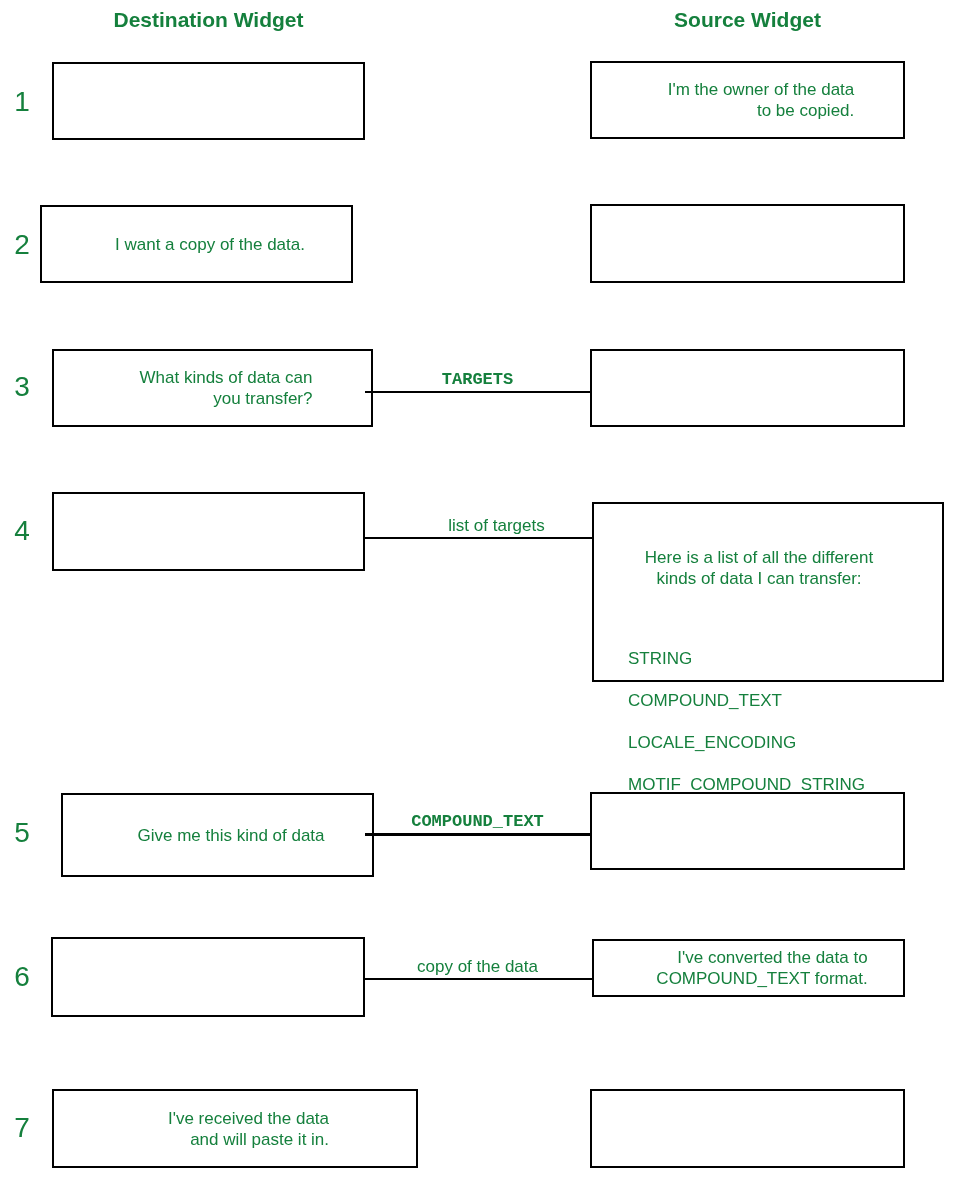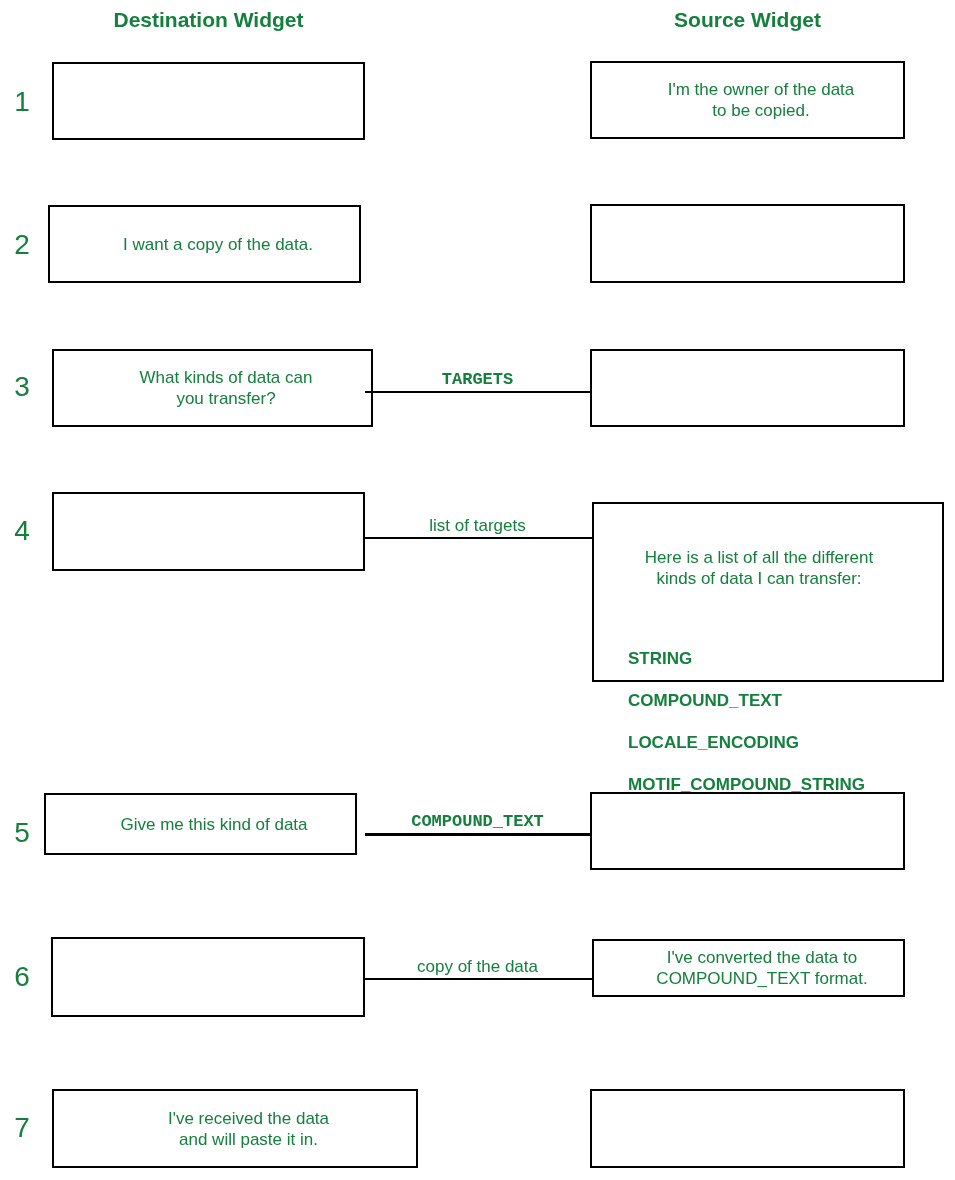--- a/index.html
+++ b/index.html
@@ -36,39 +36,39 @@
     line-height: 30px;
   }
   .box {
     position: absolute;
     box-sizing: border-box;
     border: 2px solid #000000;
     background: #ffffff;
     display: flex;
     align-items: center;
     justify-content: center;
-    text-align: center;
+    text-align: right;
     font-size: 17px;
     line-height: 21px;
     white-space: pre-line;
     padding-left: 27px;
   }
   .box.special {
     display: block;
     text-align: left;
     padding: 22px 24px 0 34px;
   }
   .box.special .intro {
     text-align: center;
     padding-right: 28px;
     white-space: pre-line;
     margin: 0 0 17px 0;
   }
   .box.special .tlist {
-    font-weight: bold;
+    font-weight: normal;
     line-height: 21px;
   }
   .connector-line {
     position: absolute;
     background: #000000;
     height: 2px;
   }
   .connector-line.thick { height: 3px; }
   .connector-label {
     position: absolute;
@@ -93,44 +93,44 @@
   <div class="step-num" style="top:372px">3</div>
   <div class="step-num" style="top:516px">4</div>
   <div class="step-num" style="top:818px">5</div>
   <div class="step-num" style="top:962px">6</div>
   <div class="step-num" style="top:1113px">7</div>
 
   <div class="box" style="left:52px;top:62px;width:313px;height:78px"></div>
   <div class="box" style="left:590px;top:61px;width:315px;height:78px">I'm the owner of the data
 to be copied.</div>
 
-  <div class="box" style="left:48px;top:205px;width:313px;height:78px">I want a copy of the data.</div>
+  <div class="box" style="left:40px;top:205px;width:313px;height:78px">I want a copy of the data.</div>
   <div class="box" style="left:590px;top:204px;width:315px;height:79px"></div>
 
   <div class="box" style="left:52px;top:349px;width:321px;height:78px">What kinds of data can
 you transfer?</div>
   <div class="connector-label bold" style="left:365px;top:371px">TARGETS</div>
   <div class="connector-line" style="left:365px;top:391px;width:225px"></div>
   <div class="box" style="left:590px;top:349px;width:315px;height:78px"></div>
 
   <div class="box" style="left:52px;top:492px;width:313px;height:79px"></div>
-  <div class="connector-label" style="left:365px;top:517px">list of targets</div>
+  <div class="connector-label" style="left:384px;top:517px">list of targets</div>
   <div class="connector-line" style="left:365px;top:537px;width:227px"></div>
   <div class="box special" style="left:592px;top:502px;width:352px;height:180px">
     <p class="intro">Here is a list of all the different
 kinds of data I can transfer:</p>
     <div class="tlist">
       <div>STRING</div>
       <div>COMPOUND_TEXT</div>
       <div>LOCALE_ENCODING</div>
       <div>MOTIF_COMPOUND_STRING</div>
     </div>
   </div>
 
-  <div class="box" style="left:44px;top:793px;width:313px;height:62px">Give me this kind of data</div>
+  <div class="box" style="left:61px;top:793px;width:313px;height:84px">Give me this kind of data</div>
   <div class="connector-label bold" style="left:365px;top:813px">COMPOUND_TEXT</div>
   <div class="connector-line thick" style="left:365px;top:833px;width:225px"></div>
   <div class="box" style="left:590px;top:792px;width:315px;height:78px"></div>
 
   <div class="box" style="left:51px;top:937px;width:314px;height:80px"></div>
   <div class="connector-label" style="left:365px;top:958px">copy of the data</div>
   <div class="connector-line" style="left:365px;top:978px;width:227px"></div>
   <div class="box" style="left:592px;top:939px;width:313px;height:58px">I've converted the data to
 COMPOUND_TEXT format.</div>
 

